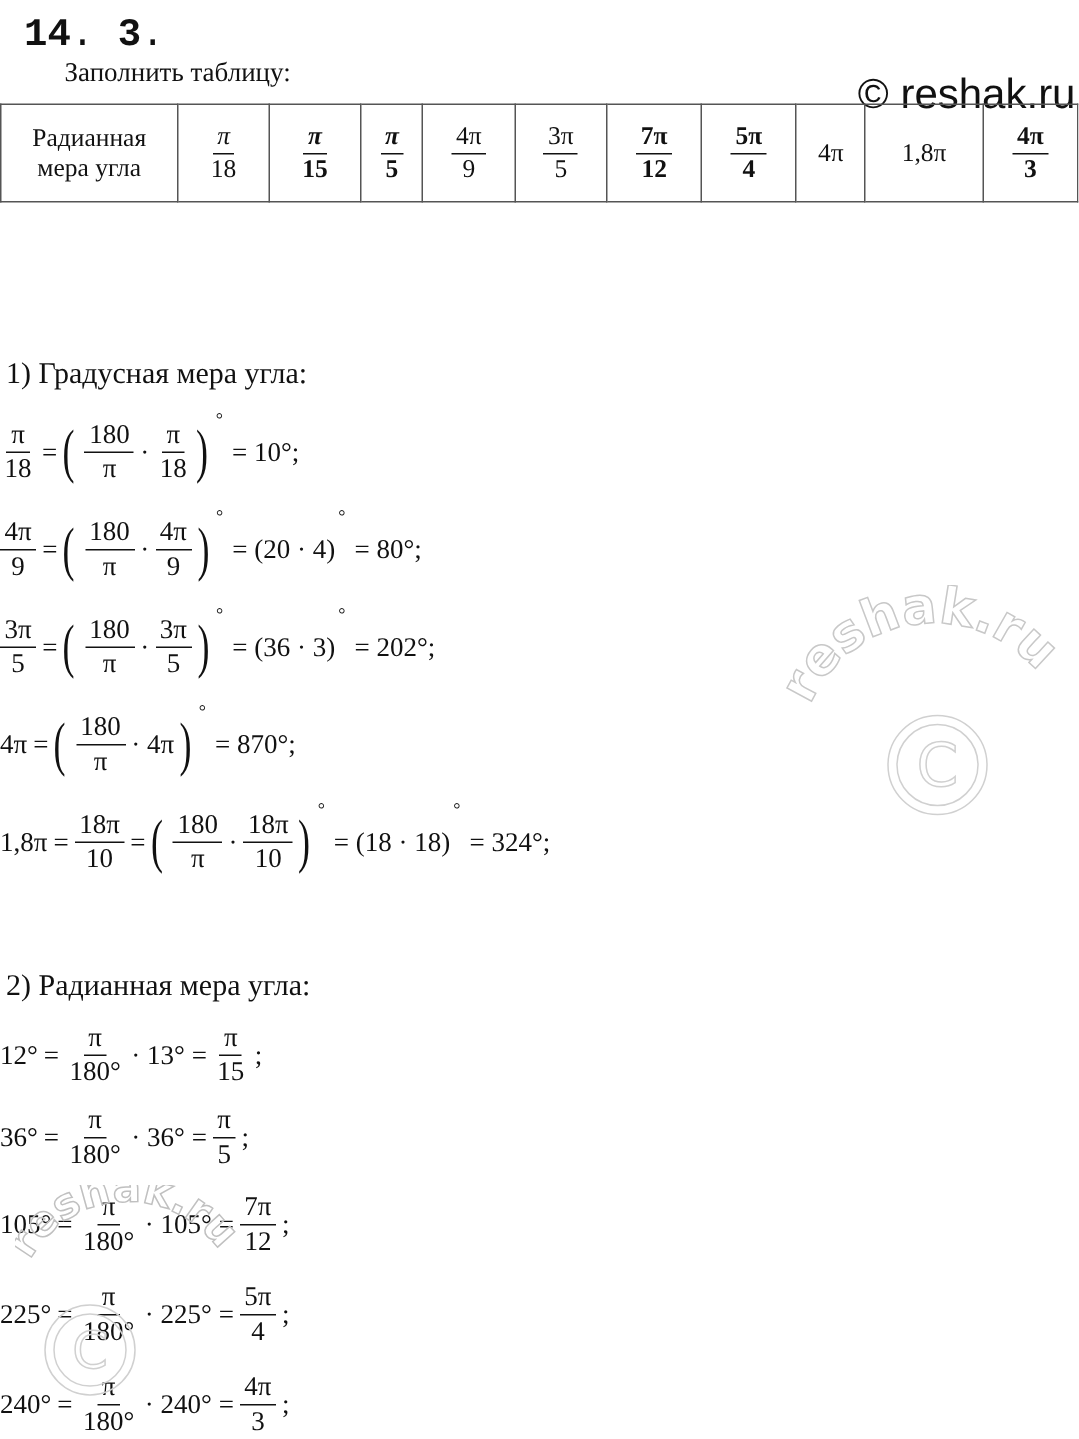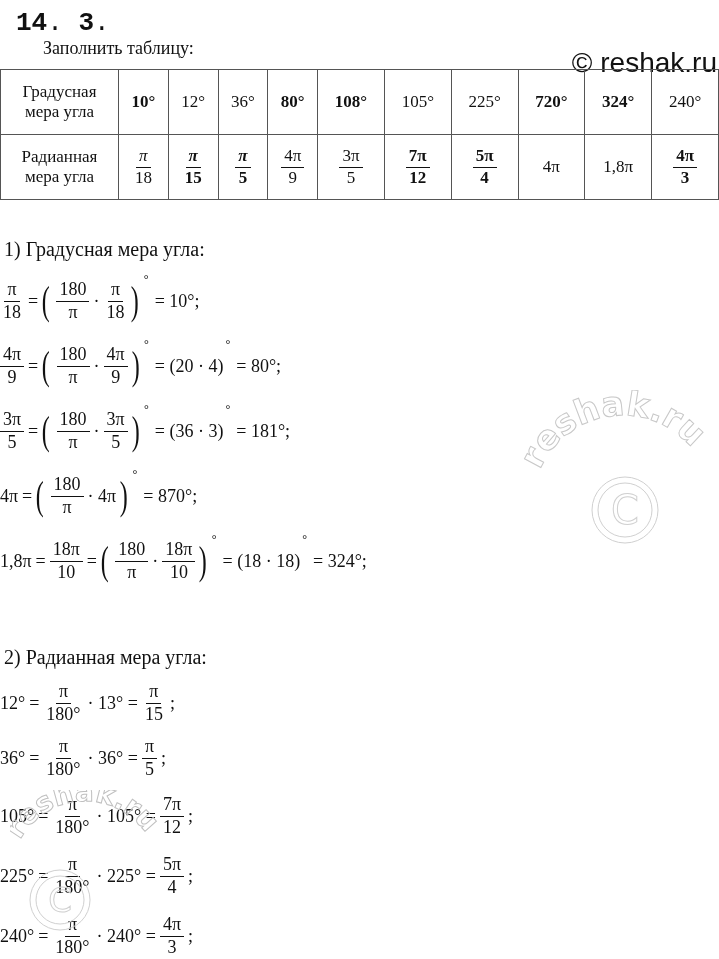--- a/index.html
+++ b/index.html
@@ -35,36 +35,20 @@
 <body>
 
 <div class="abs title">
   <span>14</span><span class="dot">.</span> <span>3</span><span class="dot">.</span>
 </div>
 <div class="abs copy">© reshak.ru</div>
 <div class="abs task">Заполнить таблицу:</div>
 
 <table class="grid">
   <tbody>
-      <tr>
-    <td class="head">
-      <div>Градусная</div>
-      <div>мера угла</div>
-    </td>
-    <td class="b">10°</td>
-    <td>12°</td>
-    <td>36°</td>
-    <td class="b">80°</td>
-    <td class="b">108°</td>
-    <td>105°</td>
-    <td>225°</td>
-    <td class="b">720°</td>
-    <td class="b">324°</td>
-    <td>240°</td>
-  </tr>
   <tr>
     <td class="head">
       <div>Радианная</div>
       <div>мера угла</div>
     </td>
     <td><span class="frac it">
             <span class="num">π</span>
             <span class="den" style="font-style:normal">18</span>
           </span></td>
     <td><span class="frac b it">
@@ -160,21 +144,21 @@
     </span>
   <span>·</span>
   <span class="frac">
       <span class="num">3π</span>
       <span class="den">5</span>
     </span>
   <span class="paren">)</span>
   <span class="sup">°</span>
   <span>= (36 · 3)</span>
   <span class="sup">°</span>
-  <span>= 181°;</span>
+  <span>= 202°;</span>
 </div>
 
 <div class="abs eq" style="top:475px">
   <span>4π</span>
   <span>=</span>
   <span class="paren">(</span>
   <span class="frac">
       <span class="num">180</span>
       <span class="den">π</span>
     </span>

